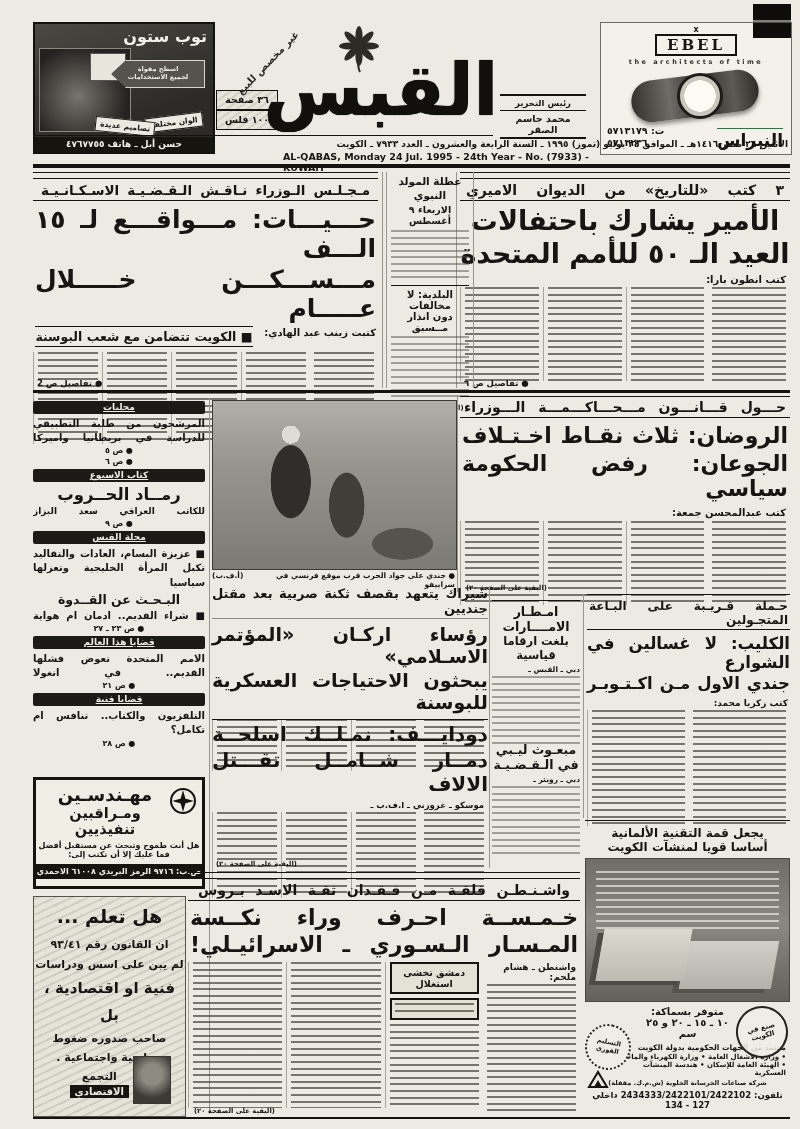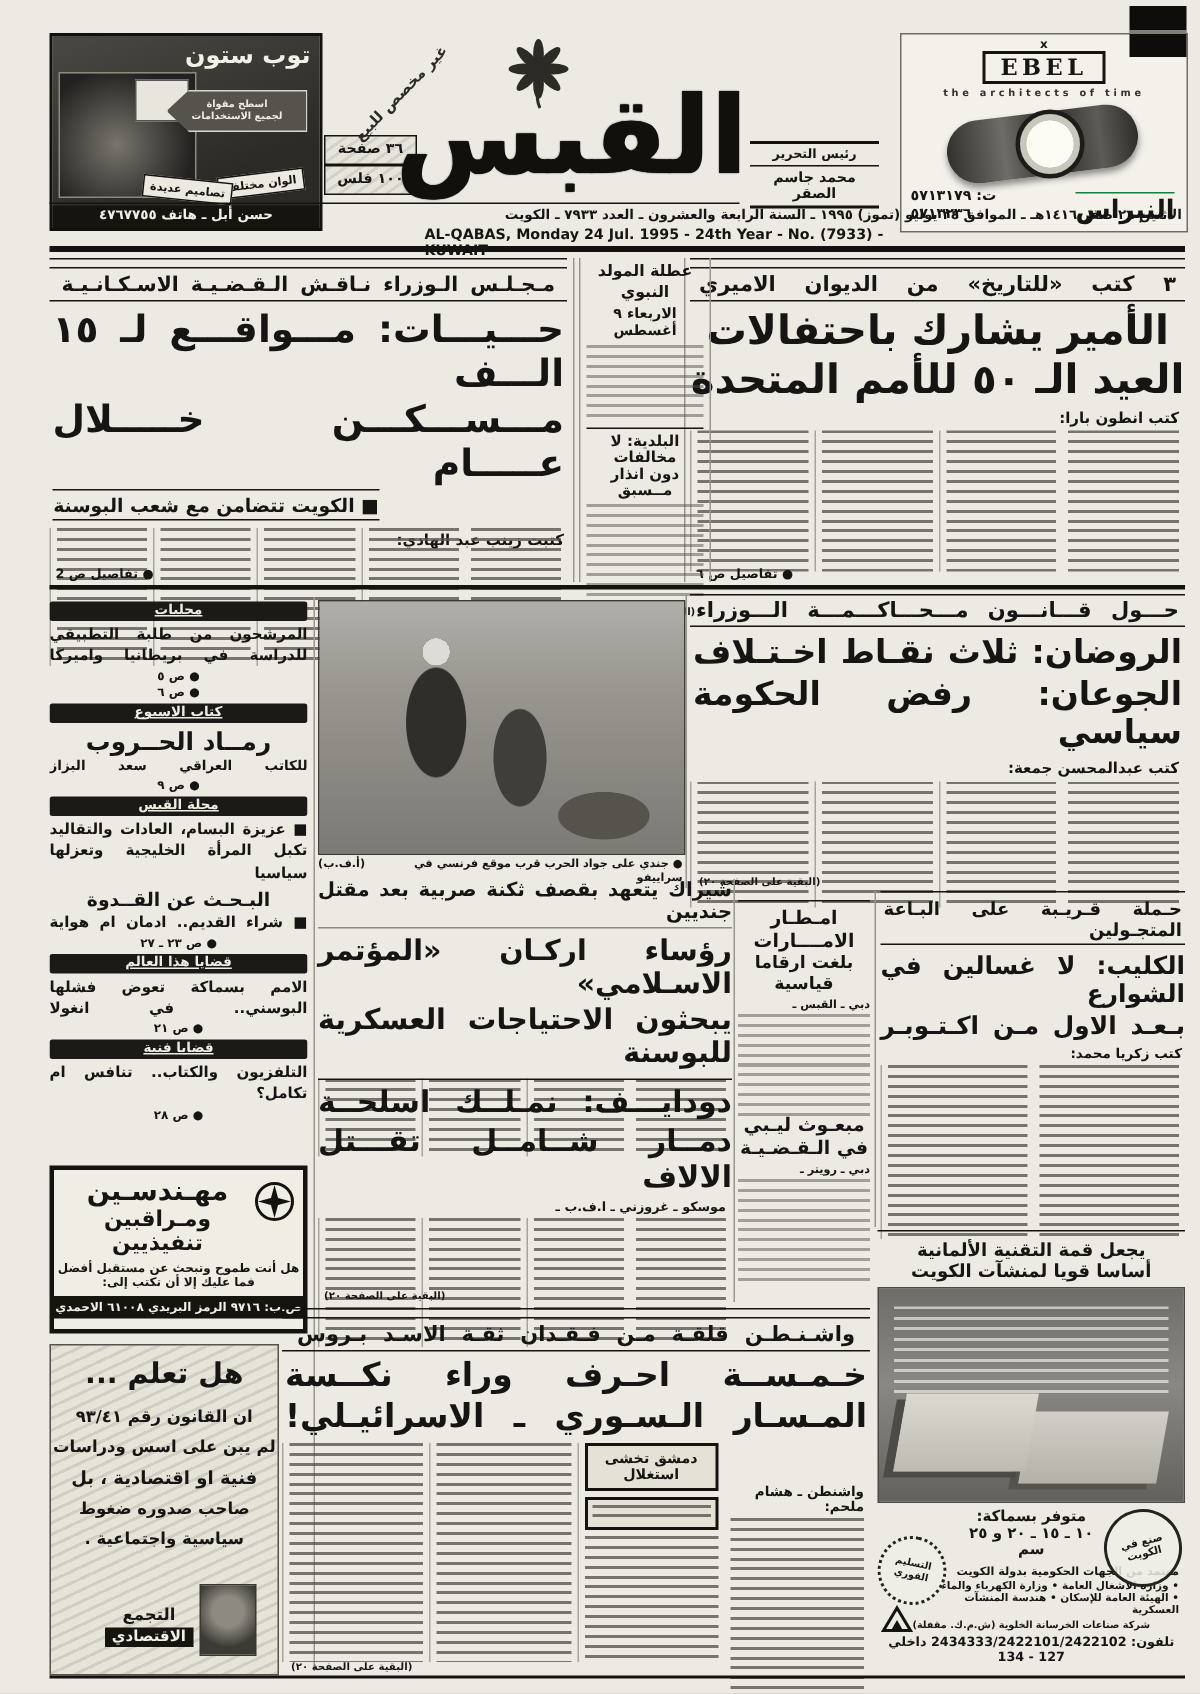--- a/index.html
+++ b/index.html
@@ -12,21 +12,21 @@
   .tx{background-image:repeating-linear-gradient(180deg,#56534c 0,#56534c 2px,transparent 2px,transparent 6.6px);opacity:.78;}
   .tx.lite{opacity:.5;}
   .txw{background-image:repeating-linear-gradient(180deg,rgba(243,241,233,.65) 0,rgba(243,241,233,.65) 2px,transparent 2px,transparent 7px);}
   .h100{height:100%;}
   .cols{display:flex;height:100%;}
   .col{flex:1;padding:0 4px;min-width:0;}
   .col + .col{border-left:1px solid #a8a49a;}
   .kick{font-weight:bold;text-align:center;}
   .hl{font-weight:bold;text-align:center;letter-spacing:-.5px;}
   .jst{text-align:justify;text-align-last:justify;}
-  .byline{font-weight:bold;font-size:10px;text-align:right;margin-top:28px;}
+  .byline{font-weight:bold;font-size:10px;text-align:right;}
   .bar{background:#1b1a17;color:#efece3;font-size:9px;font-weight:bold;text-align:center;height:13px;line-height:13px;border-radius:2px;margin:3px 0;text-decoration:underline;}
   .idx-item{font-size:10px;font-weight:bold;line-height:1.42;text-align:justify;text-align-last:justify;margin:1px 0;}
   .pg{font-size:8px;font-weight:bold;text-align:center;letter-spacing:1px;margin:1px 0 2px;}
   .note{font-size:6.8px;font-weight:bold;}
   .stamp{border:2px solid #24231f;border-radius:50%;display:flex;align-items:center;justify-content:center;text-align:center;font-weight:bold;background:rgba(240,238,230,.85);}
   .outline-txt{color:#efede4;text-shadow:-1px 0 #14130f,1px 0 #14130f,0 -1px #14130f,0 1px #14130f;}
 </style>
 </head>
 <body>
 
@@ -177,21 +177,21 @@
     <div class="bar">كتاب الاسبوع</div>
     <div style="font-size:16.5px;font-weight:bold;text-align:center;margin-top:2px;">رمــاد الحــروب</div>
     <div class="idx-item" style="font-size:9px;">للكاتب العراقي سعد البزاز</div>
     <div class="pg">● ص ٩</div>
     <div class="bar">مجلة القبس</div>
     <div class="idx-item">■ عزيزة البسام، العادات والتقاليد تكبل المرأة الخليجية وتعزلها سياسيا</div>
     <div style="font-size:12.5px;font-weight:bold;text-align:center;margin:2px 0;">البـحـث عن القــدوة</div>
     <div class="idx-item">■ شراء القديم.. ادمان ام هواية</div>
     <div class="pg">● ص ٢٣ ـ ٢٧</div>
     <div class="bar">قضايا هذا العالم</div>
-    <div class="idx-item">الامم بسماكة تعوض فشلها البوسني.. في انغولا</div>
+    <div class="idx-item">الامم المتحدة تعوض فشلها القديم.. في انغولا</div>
     <div class="pg">● ص ٢١</div>
     <div class="bar">قضايا فنية</div>
     <div class="idx-item">التلفزيون والكتاب.. تنافس ام تكامل؟</div>
     <div class="pg">● ص ٢٨</div>
 
   </div>
 
   <div class="abs" style="left:33px;top:777px;width:172px;height:112px;border:3px solid #14130f;background:#f0ede5;box-sizing:border-box;">
     <div class="abs" style="right:5px;top:7px;">
       <svg width="28" height="28" viewBox="0 0 28 28">
@@ -204,21 +204,21 @@
     <div style="font-size:14.5px;font-weight:bold;text-align:center;margin:0 34px 0 6px;">ومـراقبين تنفيذيين</div>
     <div style="font-size:8px;font-weight:bold;text-align:center;margin-top:4px;">هل أنت طموح وتبحث عن مستقبل أفضل</div>
     <div style="font-size:8px;font-weight:bold;text-align:center;">فما عليك إلا أن تكتب إلى:</div>
     <div style="margin-top:5px;background:#15140f;color:#f1eee5;font-size:8px;font-weight:bold;text-align:center;line-height:15px;height:15px;">ص.ب: ٩٧١٦ الرمز البريدي ٦١٠٠٨ الاحمدي</div>
   </div>
 
   <div class="abs" style="left:33px;top:896px;width:153px;height:221px;border:1px solid #55534c;background:#e6e3d9;background-image:repeating-linear-gradient(-25deg,rgba(95,92,84,.16) 0 2px,transparent 2px 7px);box-sizing:border-box;">
     <div style="font-size:19px;font-weight:bold;text-align:center;margin-top:8px;">هل تعلم ...</div>
     <div style="font-size:11px;font-weight:bold;text-align:center;margin-top:8px;line-height:1.8;">ان القانون رقم ٩٣/٤١</div>
     <div style="font-size:11px;font-weight:bold;text-align:center;line-height:1.8;">لم يبن على اسس ودراسات</div>
-    <div style="font-size:12px;font-weight:bold;text-align:center;line-height:1.8;">فنية او اقتصادية ، بل</div>
+    <div style="font-size:15px;font-weight:bold;text-align:center;line-height:1.8;">فنية او اقتصادية ، بل</div>
     <div style="font-size:11px;font-weight:bold;text-align:center;line-height:1.8;">صاحب صدوره ضغوط</div>
     <div style="font-size:11px;font-weight:bold;text-align:center;line-height:1.8;">سياسية واجتماعية .</div>
     <div class="abs" style="right:14px;bottom:12px;width:36px;height:46px;border:1px solid #3a3833;background:radial-gradient(circle at 50% 38%,#8d8a81 0 30%,#3c3a35 70%);"></div>
     <div class="abs" style="right:56px;bottom:18px;text-align:center;">
       <div style="font-size:11px;font-weight:bold;">التجمع</div>
       <div style="font-size:10px;font-weight:bold;background:#15140f;color:#f1eee5;padding:1px 5px;margin-top:2px;text-align:center;">الاقتصادي</div>
     </div>
   </div>
 
   <div class="abs" style="left:212px;top:400px;width:243px;height:168px;border:1px solid #3c3a35;background:linear-gradient(180deg,#b0afa9 0%,#98968f 35%,#7c7a74 100%);background-image:radial-gradient(ellipse 34px 62px at 32% 48%,#2f2e2a 0 58%,transparent 60%),radial-gradient(ellipse 30px 55px at 55% 62%,#403e39 0 58%,transparent 60%),radial-gradient(circle 9px at 32% 20%,#dddcd6 0 100%,transparent 100%),radial-gradient(ellipse 50px 26px at 78% 85%,#55534c 0 60%,transparent 62%),linear-gradient(180deg,#b0afa9 0%,#98968f 35%,#7c7a74 100%);"></div>
@@ -310,21 +310,21 @@
     <div style="font-size:12.5px;font-weight:bold;text-align:center;">في الـقـضـيـة</div>
     <div class="byline" style="font-size:7.5px;margin-top:3px;">دبي ـ رويتر ـ</div>
     <div class="tx lite" style="height:70px;margin-top:2px;"></div>
   </div>
 
   <div class="abs vrule" style="left:583px;top:594px;width:1px;height:224px;"></div>
   <div class="abs" style="left:587px;top:594px;width:203px;height:224px;border-top:1px solid #14130f;">
     <div class="kick jst" style="font-size:12px;margin:4px 2px 2px;">حـملة قـريـبة على البـاعة المتجـولين</div>
     <div class="rule" style="height:1px;"></div>
     <div class="hl jst" style="font-size:16.5px;margin-top:4px;">الكليب: لا غسالين في الشوارع</div>
-    <div class="hl jst" style="font-size:16.5px;margin-top:2px;">بـعـد الاول مـن اكـتـوبـر</div>
+    <div class="hl jst" style="font-size:16.5px;margin-top:2px;">جندي الاول مـن اكـتـوبـر</div>
     <div class="byline" style="font-size:9px;margin:5px 2px 2px;">كتب زكريا محمد:</div>
     <div style="height:116px;">
       <div class="cols">
         <div class="col">
             <div class="tx h100"></div>
           </div>
         <div class="col">
             <div class="tx h100"></div>
           </div>
       </div>

